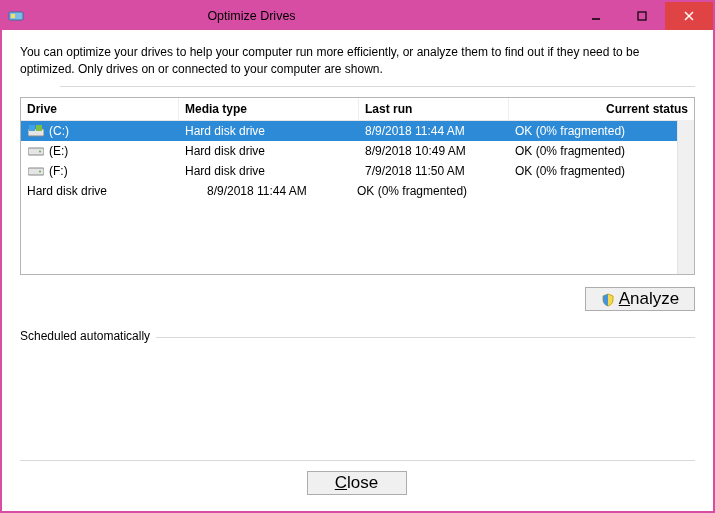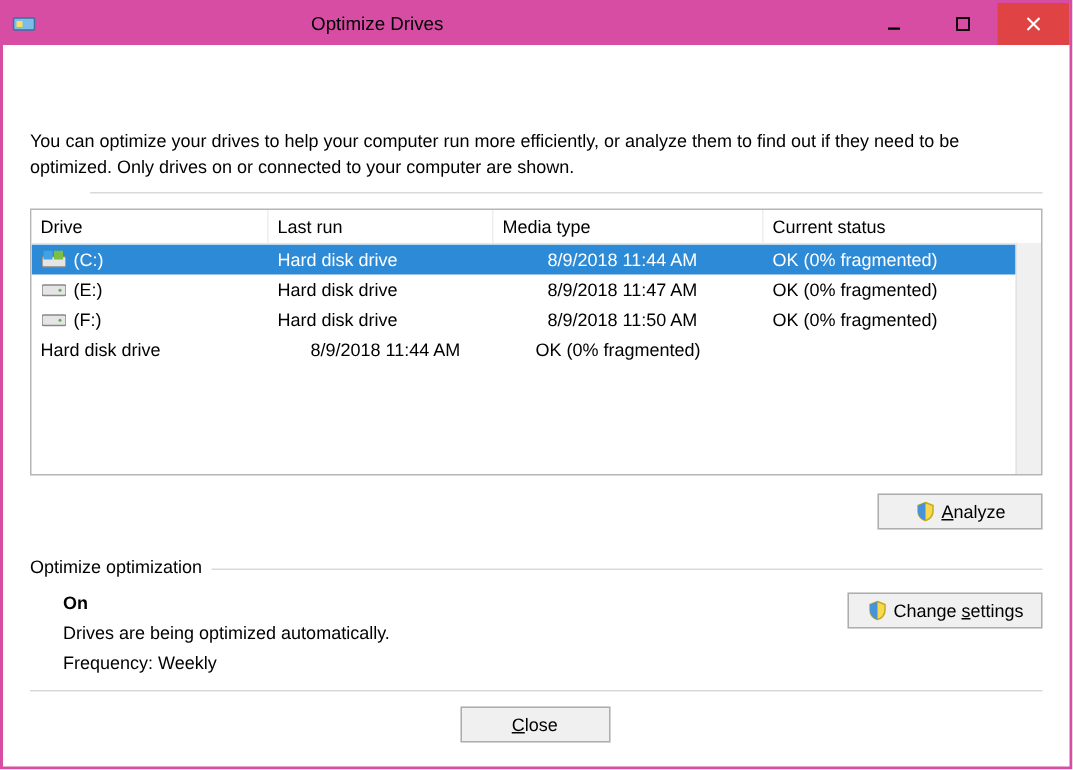--- a/index.html
+++ b/index.html
@@ -2,21 +2,20 @@
 <html><head>
 <meta charset="utf-8">
 <style>
 * { box-sizing: border-box; margin: 0; padding: 0; font-family: "Segoe UI", Tahoma, sans-serif; }
 body { background: #fff; }
 .window {
   width: 715px; height: 513px;
   border: 2px solid #d84da4;
   display: flex; flex-direction: column;
   background: #fff;
-  gap: 42px;
 }
 .titlebar {
   height: 28px; background: #d84da4;
   display: flex; align-items: center;
   padding-left: 6px;
   position: relative;
 }
 .titlebar .app-icon {
   width: 16px; height: 16px;
   display: inline-flex; align-items: center; justify-content: center;
@@ -51,52 +50,53 @@
   border: 1px solid #b5b5b5;
   height: 178px;
   overflow: hidden;
   display: flex; flex-direction: column;
   position: relative;
 }
 .drives-header {
   display: flex; background: #fff;
   border-bottom: 1px solid #e5e5e5;
   font-size: 12px;
+  font-weight: bold;
 }
 .drives-header .col, .drive-row .col {
   padding: 4px 6px;
   white-space: nowrap; overflow: hidden; text-overflow: ellipsis;
 }
 .col.drive { width: 158px; padding-left: 6px; display: flex; align-items: center; gap: 4px; }
 .col.media { width: 180px; }
 .col.last  { width: 150px; }
 .col.status{ flex: 1; }
 .drives-header .col { border-right: 1px solid #eee; }
-.drives-header .col:last-child { border-right: none; }
+.drives-header .col:last-child { border-right: none; text-align: right; }
 .drives-body { flex: 1; overflow-y: auto; }
 .drive-row {
   display: flex; align-items: center;
   font-size: 12px; height: 20px;
 }
 .drive-row.selected { background: #2d8ad6; color: #fff; }
 .drive-row.selected .drive-icon svg { fill: #b4dff8; }
 .drive-row .drive-icon { width: 18px; display: inline-flex; align-items: center; justify-content: center; }
 .drive-icon svg { width: 16px; height: 12px; }
 .scrollbar-stub {
   position: absolute; top: 22px; right: 0; bottom: 0; width: 17px;
   background: #f0f0f0; border-left: 1px solid #e3e3e3;
 }
 .action-row {
   display: flex; justify-content: flex-end; gap: 8px;
   margin-top: 12px; margin-bottom: 18px;
 }
 .btn {
   min-width: 110px; height: 24px;
   border: 1px solid #adadad; background: #f0f0f0;
-  font-size: 12px; display: inline-flex; align-items: center; justify-content: center;
+  font-size: 17px; display: inline-flex; align-items: center; justify-content: center;
   gap: 4px; padding: 0 10px;
   cursor: default;
 }
 .btn .shield { width: 14px; height: 14px; }
 .sched-section .label-row { display: flex; }
 .sched-section .sched-rule {
   height: 1px; background: #d9d9d9; flex: 1; margin-top: 8px; margin-left: 6px;
 }
 .sched-body { padding: 10px 0 0 22px; display: flex; justify-content: space-between; align-items: flex-start; }
 .sched-text p { margin-bottom: 6px; font-size: 12px; }
@@ -140,22 +140,22 @@
 
   <div class="content">
     <p class="intro">You can optimize your drives to help your computer run more efficiently, or analyze them to find out if they need to be optimized. Only drives on or connected to your computer are shown.</p>
 
     <div>
       <div class="section-rule"></div>
 
       <div class="drives-box">
         <div class="drives-header">
           <div class="col drive">Drive</div>
+          <div class="col media">Media type</div>
           <div class="col last">Last run</div>
-          <div class="col media">Media type</div>
           <div class="col status">Current status</div>
         </div>
         <div class="drives-body">
           <div class="drive-row selected">
             <div class="col drive">
               <span class="drive-icon">
                   <svg viewBox="0 0 16 12">
                     <rect x="0" y="4" width="16" height="7" rx="1" fill="#e5e5e5" stroke="#888"></rect>
                     <rect x="1" y="0" width="6" height="6" fill="#40a2e3"></rect>
                     <rect x="8" y="0" width="6" height="6" fill="#7bc043"></rect>
@@ -171,35 +171,35 @@
             <div class="col drive">
               <span class="drive-icon">
                   <svg viewBox="0 0 16 12">
                     <rect x="0" y="3" width="16" height="7" rx="1" fill="#e5e5e5" stroke="#888"></rect>
                     <circle cx="12" cy="6.5" r="1" fill="#6aa84f"></circle>
                   </svg>
                 </span>
               <span>(E:)</span>
             </div>
             <div class="col media">Hard disk drive</div>
-            <div class="col last">8/9/2018 11:47 AM</div>
+            <div class="col last">8/9/2018 10:49 AM</div>
             <div class="col status">OK (0% fragmented)</div>
           </div>
           <div class="drive-row">
             <div class="col drive">
               <span class="drive-icon">
                   <svg viewBox="0 0 16 12">
                     <rect x="0" y="3" width="16" height="7" rx="1" fill="#e5e5e5" stroke="#888"></rect>
                     <circle cx="12" cy="6.5" r="1" fill="#6aa84f"></circle>
                   </svg>
                 </span>
               <span>(F:)</span>
             </div>
             <div class="col media">Hard disk drive</div>
-            <div class="col last">8/9/2018 11:50 AM</div>
+            <div class="col last">7/9/2018 11:50 AM</div>
             <div class="col status">OK (0% fragmented)</div>
           </div>
           <div class="drive-row">
             <div class="col media">Hard disk drive</div>
             <div class="col last">8/9/2018 11:44 AM</div>
             <div class="col status">OK (0% fragmented)</div>
           </div>
         </div>
         <div class="scrollbar-stub"></div>
       </div>
@@ -210,36 +210,22 @@
                 <path d="M7 1 L12 3 V7 C12 10 9.5 12.5 7 13 C4.5 12.5 2 10 2 7 V3 Z" fill="#f6d94c" stroke="#c7a91a"></path>
                 <path d="M7 1 L7 13 C4.5 12.5 2 10 2 7 V3 Z" fill="#4693d9"></path>
               </svg></span>
           <span><span></span><u class="kb">A</u><span>nalyze</span></span>
         </button>
       </div>
     </div>
 
     <div class="sched-section">
       <div class="label-row">
-        <span>Optimize optimization</span>
+        <span>Scheduled automatically</span>
         <div class="sched-rule"></div>
-      </div>
-      <div class="sched-body">
-        <div class="sched-text">
-          <p class="on">On</p>
-          <p>Drives are being optimized automatically.</p>
-          <p>Frequency: Weekly</p>
-        </div>
-        <button class="btn" style="min-width:130px">
-          <span class="shield"><svg viewBox="0 0 14 14">
-                <path d="M7 1 L12 3 V7 C12 10 9.5 12.5 7 13 C4.5 12.5 2 10 2 7 V3 Z" fill="#f6d94c" stroke="#c7a91a"></path>
-                <path d="M7 1 L7 13 C4.5 12.5 2 10 2 7 V3 Z" fill="#4693d9"></path>
-              </svg></span>
-          <span><span>Change </span><u class="kb">s</u><span>ettings</span></span>
-        </button>
       </div>
     </div>
 
     <div class="footer-rule"></div>
     <div class="footer">
       <button class="btn" style="min-width:100px">
         <span><span></span><u class="kb">C</u><span>lose</span></span>
       </button>
     </div>
   </div>

